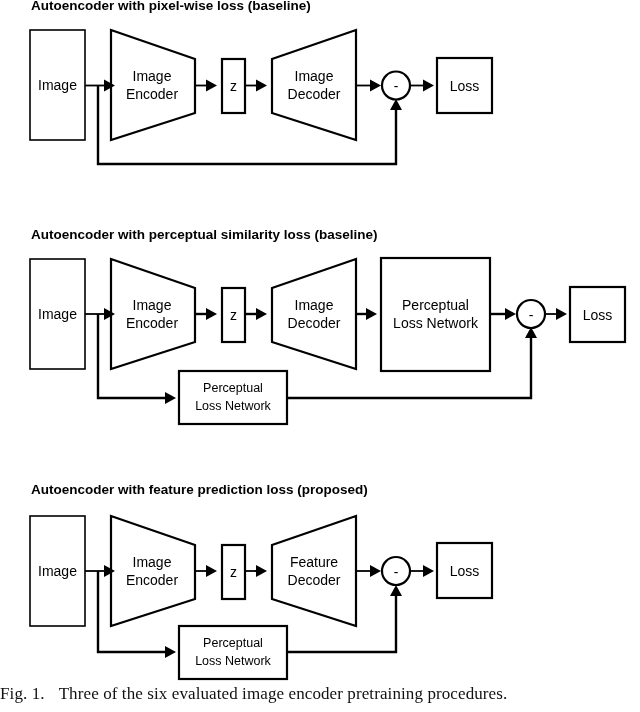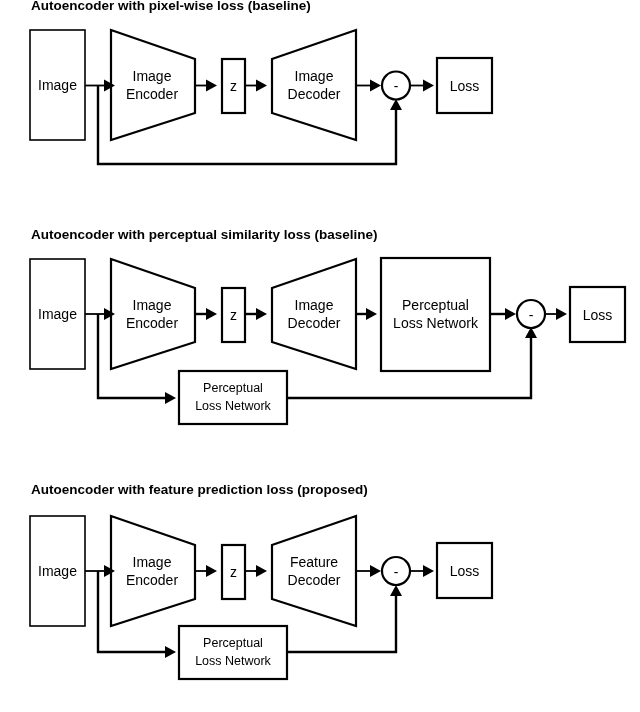--- a/index.html
+++ b/index.html
@@ -238,14 +238,17 @@
       <polygon class="arrowhead" points="423,565 434,571 423,577"></polygon>
 
       <path class="wire-thick" d="M98,571 L98,652 L165,652"></path>
       <polygon class="arrowhead" points="165,646 176,652 165,658"></polygon>
 
       <path class="wire-thick" d="M287,652 L396,652 L396,596"></path>
       <polygon class="arrowhead" points="390,596 396,585 402,596"></polygon>
     </g>
   </svg>
 
+  <div class="caption">
+    <span class="cap-num">Fig. 1.</span><span>Three of the six evaluated image encoder pretraining procedures.</span>
+  </div>
 
 </div>
 
 </body></html>

